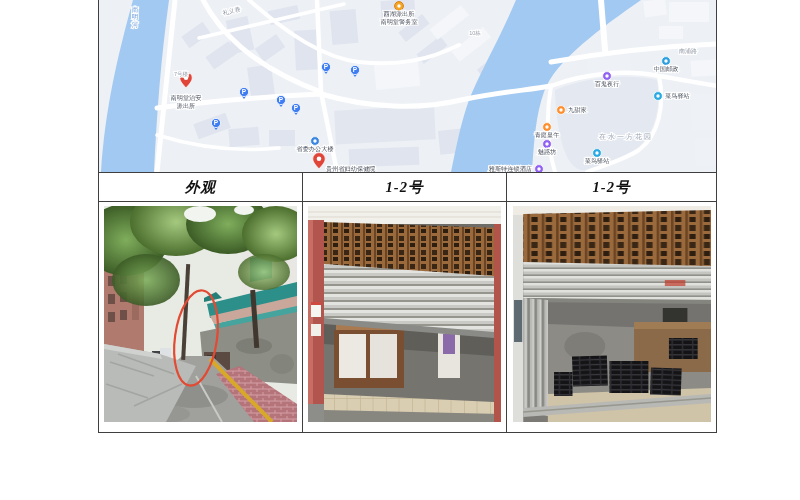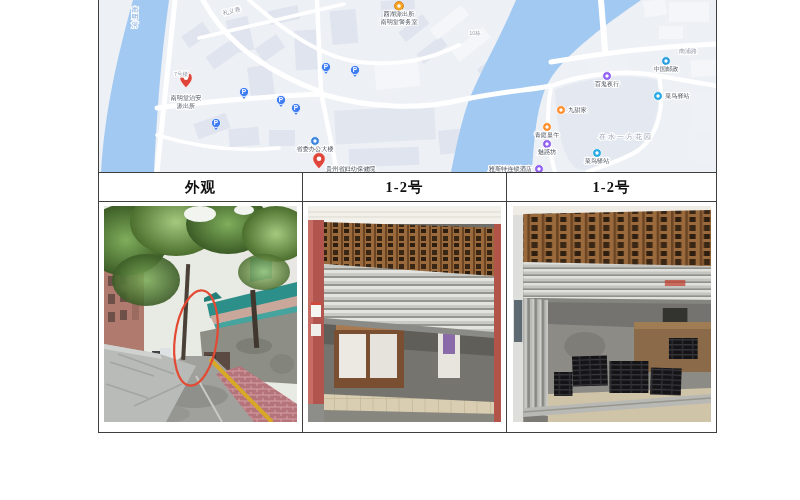--- a/index.html
+++ b/index.html
@@ -5,21 +5,21 @@
   html,body{margin:0;padding:0;background:#ffffff;}
   .page{position:relative;width:800px;height:500px;background:#ffffff;overflow:hidden;
         font-family:"Liberation Sans",sans-serif;}
   .tbl{position:absolute;left:98px;top:0;width:619px;height:433px;box-sizing:border-box;
        border:1.5px solid #3f3f3f;border-top:none;
        display:grid;grid-template-columns:203px 204px 210px;grid-template-rows:172px 29px auto;}
   .map-cell{grid-column:1/4;grid-row:1;position:relative;overflow:hidden;background:#edf0f5;}
   .hdr{grid-row:2;display:flex;align-items:center;justify-content:center;
        border-top:1.5px solid #3f3f3f;background:#ffffff;
        font-family:"Liberation Serif",serif;font-weight:bold;font-size:14.5px;color:#111;
-       letter-spacing:1px;}
+       letter-spacing:1px;font-style:italic;}
   .hdr.c2,.hdr.c3,.ph.c2,.ph.c3{border-left:1.5px solid #3f3f3f;}
   .ph{grid-row:3;border-top:1.5px solid #3f3f3f;background:#ffffff;
       display:flex;justify-content:center;padding-top:4px;}
   .ph svg{display:block;}
   svg text{font-family:"Liberation Sans",sans-serif;}
 </style>
 </head>
 <body>
 
 <div class="page">

